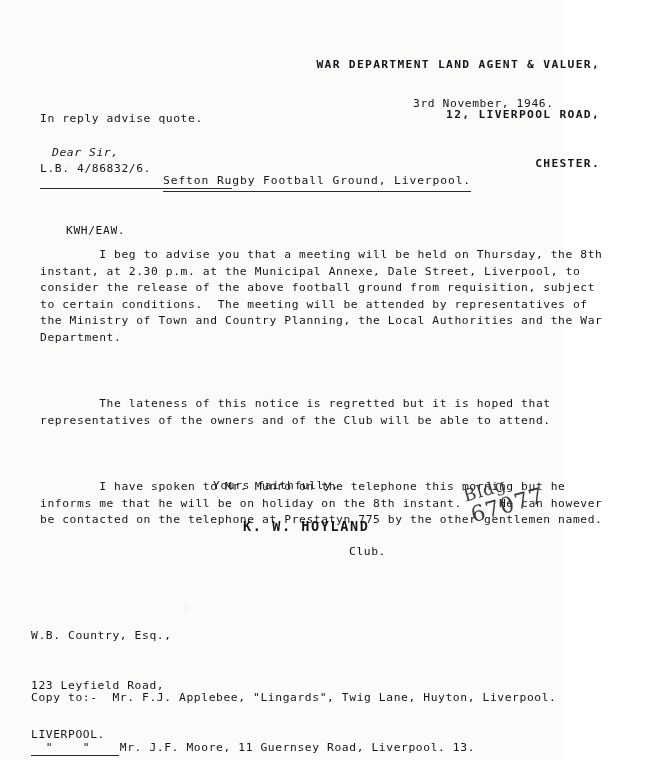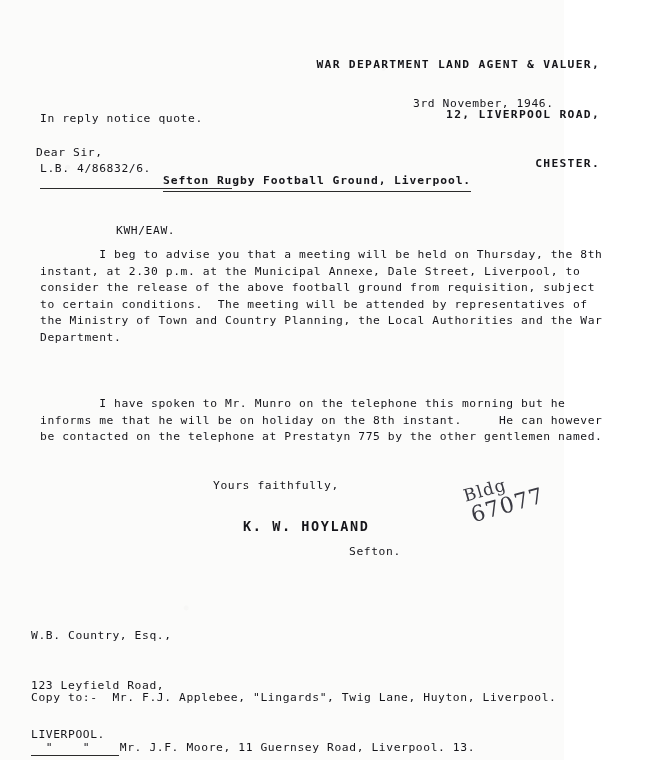--- a/index.html
+++ b/index.html
@@ -51,47 +51,47 @@
   }
   #ref-quote { display: block; }
   #ref-number {
     display: block;
     border-bottom: 1.3px solid #2a2a2a;
     width: 192px;
     padding-bottom: 11px;
   }
   #ref-initials {
     display: block;
-    margin-left: 76px;
+    margin-left: 26px;
     margin-top: 1px;
   }
 
   
   #date-line {
     position: absolute;
     top: 96px;
     left: 413px;
   }
 
   
   #salutation {
     position: absolute;
     top: 145px;
-    left: 36px;
+    left: 52px;
+    font-style: italic;
   }
 
   
   #subject {
     position: absolute;
     top: 173px;
     left: 163px;
     border-bottom: 1.2px solid #2a2a2a;
     padding-bottom: 1px;
     letter-spacing: 0.9px;
-    font-weight: bold;
   }
 
   
   #body {
     position: absolute;
     top: 214px;
     left: 40px;
     width: 580px;
   }
   #body p {
@@ -193,39 +193,40 @@
 
   <div class="grain"></div>
 
   <div id="letterhead" class="tw bold">
     <div class="lh-line">WAR DEPARTMENT LAND AGENT &amp; VALUER,</div>
     <div class="lh-line">12, LIVERPOOL ROAD,</div>
     <div class="lh-line">CHESTER.</div>
   </div>
 
   <div id="reference" class="tw">
-    <span id="ref-quote">In reply notice quote.</span>
+    <span id="ref-quote">In reply advise quote.</span>
     <span id="ref-number">L.B. 4/86832/6.</span>
     <span id="ref-initials">KWH/EAW.</span>
   </div>
 
   <div id="date-line" class="tw">3rd November, 1946.</div>
 
   <div id="salutation" class="tw">Dear Sir,</div>
 
   <div id="subject" class="tw">Sefton Rugby Football Ground, Liverpool.</div>
 
   <div id="body" class="tw">
     <p class="p-gap2">        I beg to advise you that a meeting will be held on Thursday, the 8th instant, at 2.30 p.m. at the Municipal Annexe, Dale Street, Liverpool, to consider the release of the above football ground from requisition, subject to certain conditions.  The meeting will be attended by representatives of the Ministry of Town and Country Planning, the Local Authorities and the War Department.</p>
+    <p class="p-gap2">        The lateness of this notice is regretted but it is hoped that representatives of the owners and of the Club will be able to attend.</p>
     <p>        I have spoken to Mr. Munro on the telephone this morning but he informs me that he will be on holiday on the 8th instant.     He can however be contacted on the telephone at Prestatyn 775 by the other gentlemen named.</p>
   </div>
 
   <div id="signature" class="tw">K. W. HOYLAND</div>
   <div id="closing" class="tw">Yours faithfully,</div>
-  <div id="rank" class="tw">Sefton.</div>
+  <div id="rank" class="tw">Club.</div>
 
   <div id="annotation">
     <span class="an1">Bldg</span>
     <span class="an2">67077</span>
   </div>
 
   <div id="addressee" class="tw">
     <span>W.B. Country, Esq.,</span>
     <span>123 Leyfield Road,</span>
     <span id="addressee-city">LIVERPOOL.</span>

